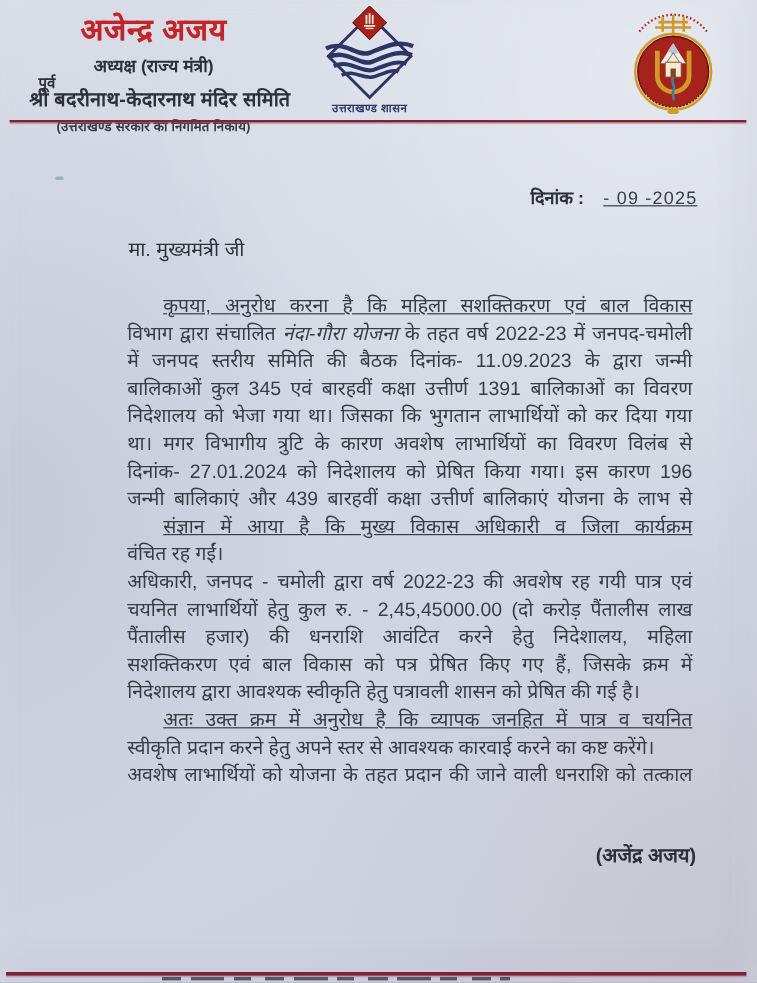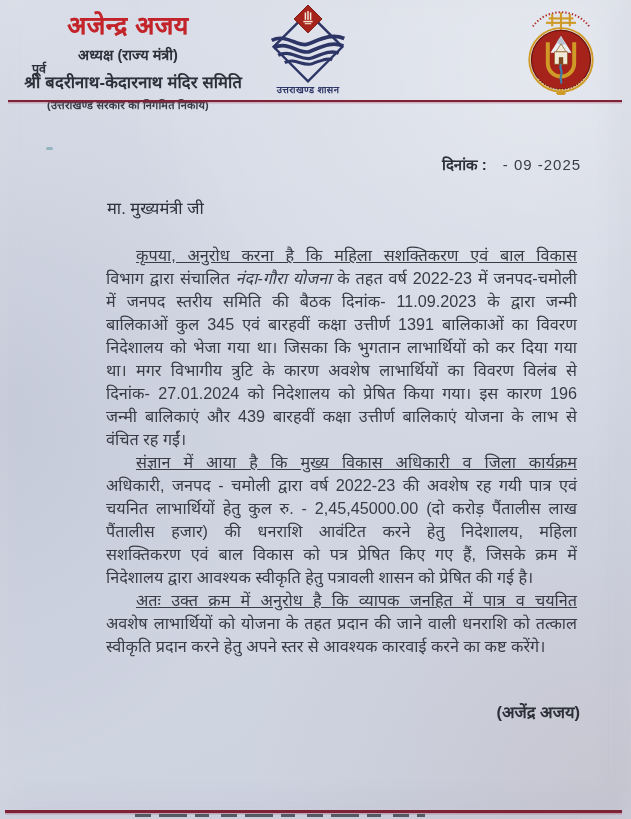--- a/index.html
+++ b/index.html
@@ -33,21 +33,21 @@
 
   .bktc-logo{position:absolute;left:517px;top:7px;width:88px;height:88px;}
 
   .rule{position:absolute;height:2px;background:#7e2236;box-shadow:0 1.5px 0 rgba(170,80,110,.35);}
   .top-rule{left:8px;right:9px;top:100px;}
   .bottom-rule{left:5px;right:9px;top:810px;height:2.5px;}
 
   
   .date{position:absolute;left:442px;top:154px;font-size:15px;white-space:nowrap;}
   .date-label{font-weight:bold;color:#2e3039;}
-  .date-value{margin-left:16px;color:#3a3c45;letter-spacing:1px;}
+  .date-value{margin-left:16px;color:#3a3c45;letter-spacing:1px;text-decoration:underline;}
 
   
   .recipient{position:absolute;left:107px;top:196px;font-size:16.5px;line-height:24px;}
   .recipient-line1{font-weight:normal;color:#2e3039;}
   .recipient-line2{color:#3a3c45;}
 
   
   .letter-body{position:absolute;left:106px;top:244px;width:471px;font-size:16.2px;color:#3a3c45;}
   .ln{line-height:23px;height:23px;text-align:justify;text-align-last:justify;white-space:nowrap;}
   .ln.end{text-align:left;text-align-last:left;}
@@ -148,32 +148,32 @@
 
   <div class="letter-body">
     <div class="ln ind">कृपया, अनुरोध करना है कि महिला सशक्तिकरण एवं बाल विकास</div>
     <div class="ln"><span>विभाग द्वारा संचालित </span><span class="em">नंदा-गौरा योजना</span><span> के तहत वर्ष 2022-23 में जनपद-चमोली</span></div>
     <div class="ln">में जनपद स्तरीय समिति की बैठक दिनांक- 11.09.2023 के द्वारा जन्मी</div>
     <div class="ln">बालिकाओं कुल 345 एवं बारहवीं कक्षा उत्तीर्ण 1391 बालिकाओं का विवरण</div>
     <div class="ln">निदेशालय को भेजा गया था। जिसका कि भुगतान लाभार्थियों को कर दिया गया</div>
     <div class="ln">था। मगर विभागीय त्रुटि के कारण अवशेष लाभार्थियों का विवरण विलंब से</div>
     <div class="ln">दिनांक- 27.01.2024 को निदेशालय को प्रेषित किया गया। इस कारण 196</div>
     <div class="ln">जन्मी बालिकाएं और 439 बारहवीं कक्षा उत्तीर्ण बालिकाएं योजना के लाभ से</div>
+    <div class="ln ind">संज्ञान में आया है कि मुख्य विकास अधिकारी व जिला कार्यक्रम</div>
+
     <div class="ln end">वंचित रह गईं।</div>
-
-    <div class="ln ind">संज्ञान में आया है कि मुख्य विकास अधिकारी व जिला कार्यक्रम</div>
     <div class="ln">अधिकारी, जनपद - चमोली द्वारा वर्ष 2022-23 की अवशेष रह गयी पात्र एवं</div>
     <div class="ln">चयनित लाभार्थियों हेतु कुल रु. - 2,45,45000.00 (दो करोड़ पैंतालीस लाख</div>
     <div class="ln">पैंतालीस हजार) की धनराशि आवंटित करने हेतु निदेशालय, महिला</div>
     <div class="ln">सशक्तिकरण एवं बाल विकास को पत्र प्रेषित किए गए हैं, जिसके क्रम में</div>
     <div class="ln end">निदेशालय द्वारा आवश्यक स्वीकृति हेतु पत्रावली शासन को प्रेषित की गई है।</div>
 
     <div class="ln ind">अतः उक्त क्रम में अनुरोध है कि व्यापक जनहित में पात्र व चयनित</div>
+    <div class="ln end">स्वीकृति प्रदान करने हेतु अपने स्तर से आवश्यक कारवाई करने का कष्ट करेंगे।</div>
     <div class="ln">अवशेष लाभार्थियों को योजना के तहत प्रदान की जाने वाली धनराशि को तत्काल</div>
-    <div class="ln end">स्वीकृति प्रदान करने हेतु अपने स्तर से आवश्यक कारवाई करने का कष्ट करेंगे।</div>
   </div>
 
   <div class="signature">(अजेंद्र अजय)</div>
 
   <div class="rule bottom-rule"></div>
   <div class="footer-clip">
       <div class="strip"></div>
     </div>
   <div class="artifact-teal"></div>
 

